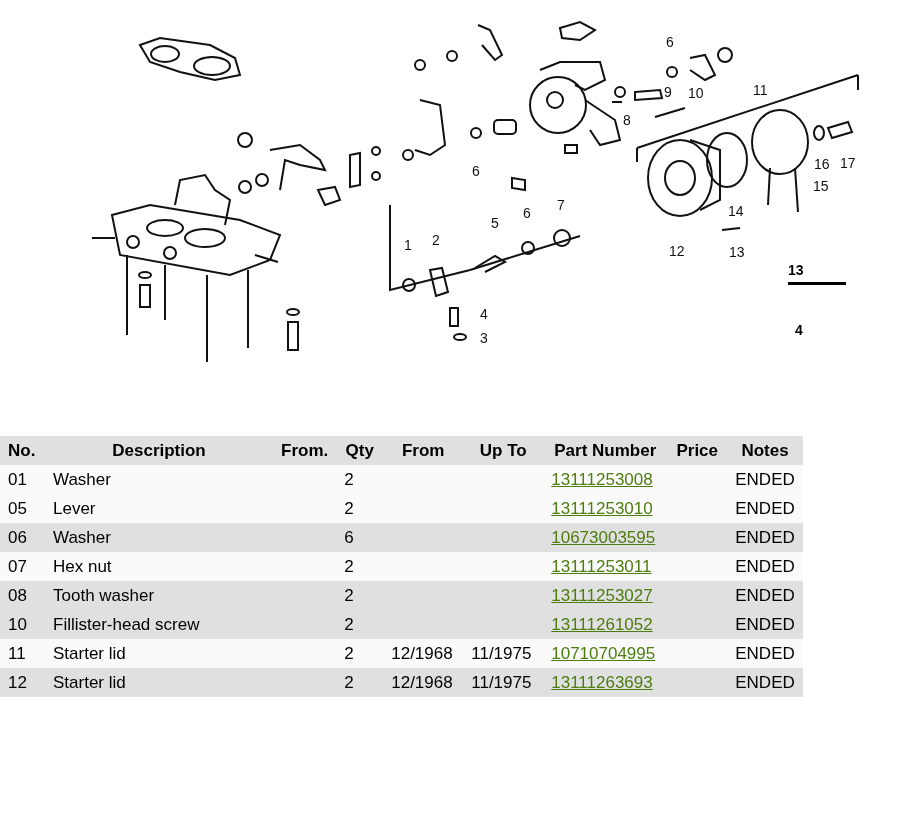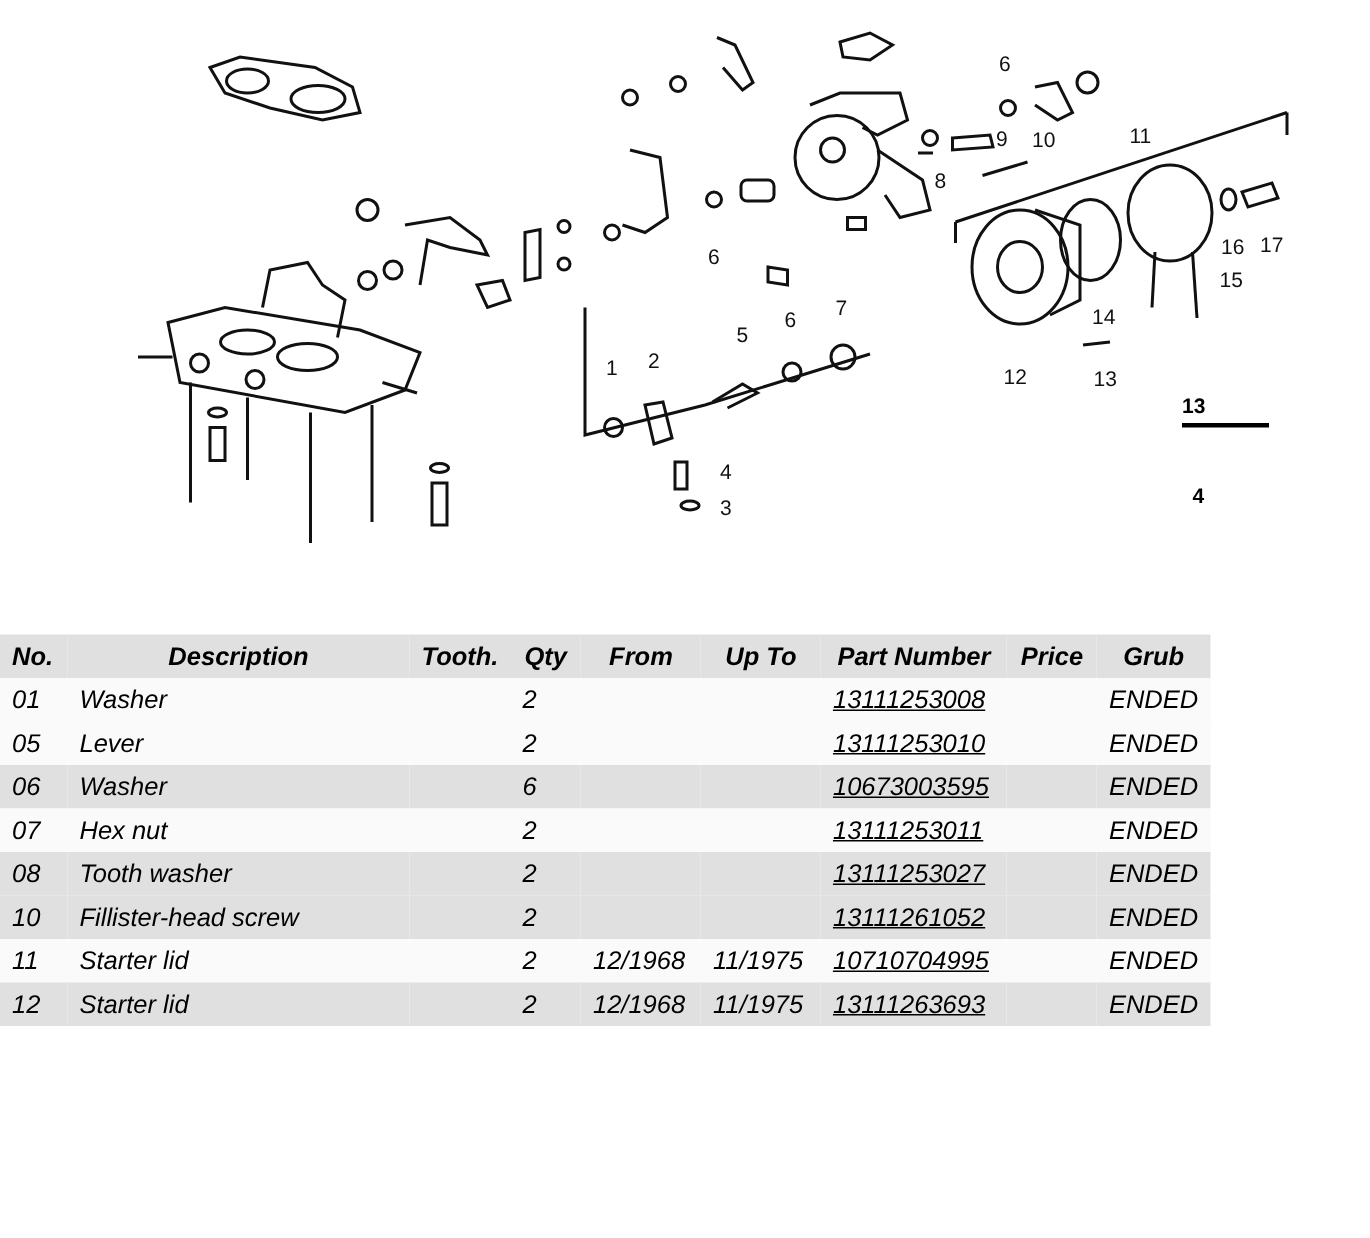--- a/index.html
+++ b/index.html
@@ -1,27 +1,27 @@
 <!DOCTYPE html>
 <html><head>
 <meta charset="utf-8">
 <style>
   html, body { margin:0; padding:0; background:#ffffff; }
   body { width:913px; height:825px; overflow:hidden; position:relative; font-family:"Liberation Sans", sans-serif; color:#000; }
   .diagram { position:absolute; left:0; top:0; width:913px; height:400px; }
   .diagram svg { width:913px; height:400px; display:block; }
   .diagram text { font-family:"Liberation Sans", sans-serif; font-size:14px; fill:#111; }
   .diagram .big { font-family:"Liberation Sans", sans-serif; font-weight:bold; fill:#000; }
-  .parts-table { position:absolute; left:0; top:423px; border-collapse:collapse; font-size:17px;font-style:italic; }
+  .parts-table { position:absolute; left:0; top:436px; border-collapse:collapse; font-size:17px; }
   .parts-table th { background:#e0e0e0; font-weight:bold; height:29px; padding:0 8px; text-align:center; white-space:nowrap; }
   .parts-table td { height:29px; padding:0 8px; white-space:nowrap; }
   .parts-table tr.odd td { background:#fafafa; }
   .parts-table tr.even td { background:#e0e0e0; }
   .parts-table td.notes { text-align:center; }
-  .parts-table a { color:#000000; text-decoration:underline; }
+  .parts-table a { color:#4d7c0f; text-decoration:underline; }
   .c-no { width:29px; }
   .c-desc { width:212px; }
   .c-supp { width:45px; }
   .c-qty { width:31px; }
   .c-from { width:64px; }
   .c-upto { width:64px; }
   .c-part { width:108px; }
   .c-price { width:44px; }
   .c-notes { width:58px; }
 </style>
@@ -146,27 +146,27 @@
       <text class="big" x="795" y="335" font-size="54">4</text>
     </g>
   </svg>
 </div>
 
 <table class="parts-table">
   <thead>
     <tr>
       <th class="c-no" style="text-align:left">No.</th>
       <th class="c-desc">Description</th>
-      <th class="c-supp">Tooth.</th>
+      <th class="c-supp">From.</th>
       <th class="c-qty">Qty</th>
       <th class="c-from">From</th>
       <th class="c-upto">Up To</th>
       <th class="c-part">Part Number</th>
       <th class="c-price">Price</th>
-      <th class="c-notes">Grub</th>
+      <th class="c-notes">Notes</th>
     </tr>
   </thead>
   <tbody id="rows">
       <tr class="odd">
         <td>01</td>
         <td>Washer</td>
         <td></td>
         <td>2</td>
         <td></td>
         <td></td>

